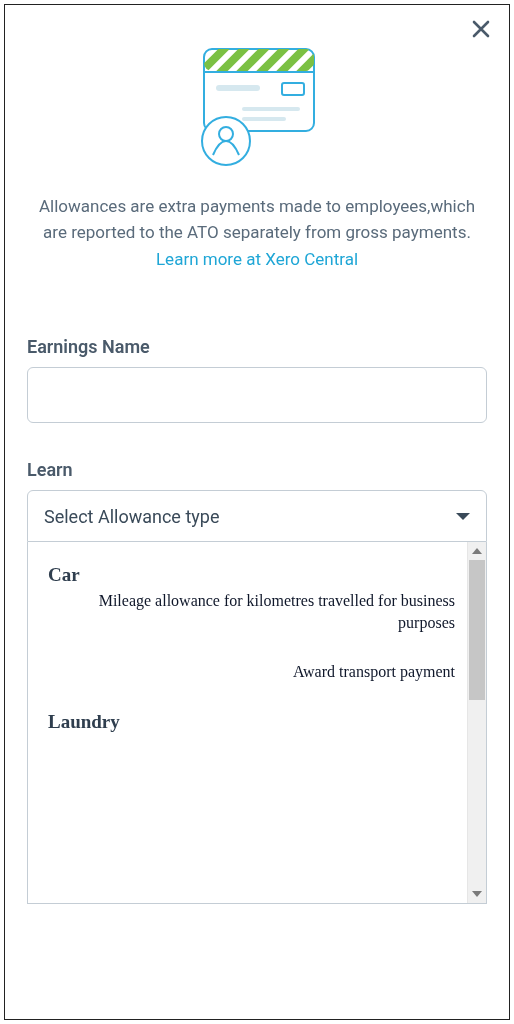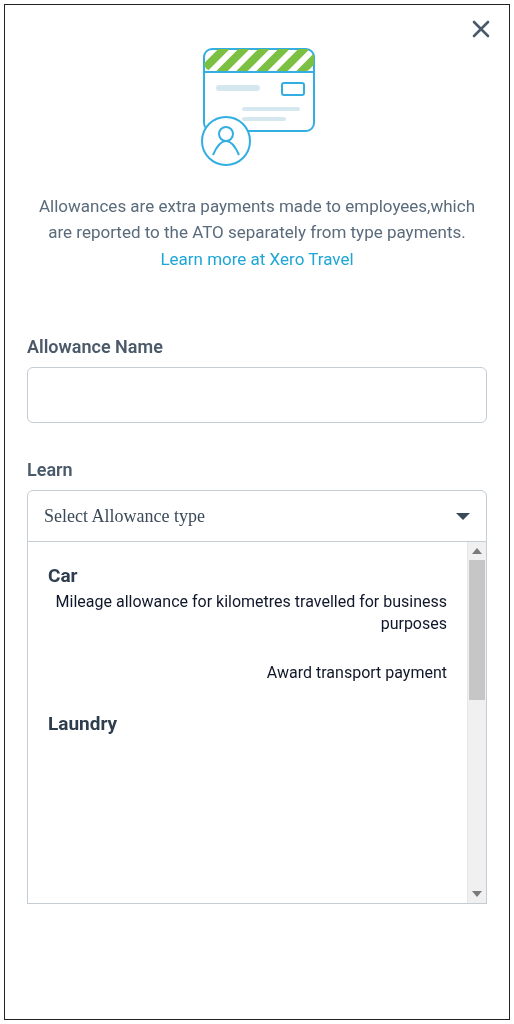--- a/index.html
+++ b/index.html
@@ -78,40 +78,40 @@
     border: 1px solid #c4cdd5;
     border-radius: 6px 6px 0 0;
     padding: 0 16px;
     display: flex;
     align-items: center;
     justify-content: space-between;
     cursor: pointer;
     font-size: 18px;
     color: #3a4a59;
     background: #fff;
-    font-family: Liberation Serif, serif;
   }
   .caret-down {
     width: 0; height: 0;
     border-left: 7px solid transparent;
     border-right: 7px solid transparent;
     border-top: 7px solid #3a4a59;
   }
 
   .listbox-wrap {
     position: relative;
     border: 1px solid #c4cdd5;
     border-top: none;
     height: 362px;
     display: flex;
   }
   .listbox {
     flex: 1;
     overflow: hidden;
-    padding: 22px 20px 0 20px;
+    padding: 22px 12px 0 20px;
+    font-family: Liberation Serif, serif;
   }
   .option { margin-bottom: 28px; }
   .option:last-child { margin-bottom: 0; }
   .opt-title {
     font-size: 19px;
     font-weight: 700;
     color: #2f3e4e;
     margin-bottom: 4px;
   }
   .opt-desc {
@@ -191,25 +191,25 @@
       <rect x="60" y="66" width="58" height="4" rx="2" fill="#d6e8ef"></rect>
       <rect x="60" y="76" width="44" height="4" rx="2" fill="#d6e8ef"></rect>
       <circle cx="44" cy="100" r="24" fill="#fff" stroke="#33aee0" stroke-width="2"></circle>
       <circle cx="44" cy="93" r="7" fill="none" stroke="#33aee0" stroke-width="2"></circle>
       <path d="M31 114 q6 -14 13 -14 t13 14" fill="none" stroke="#33aee0" stroke-width="2"></path>
     </svg>
   </div>
 
 
   <p class="desc">
-    <span>Allowances are extra payments made to employees,which are reported to the ATO separately from type payments. </span><a href="#">Learn more at Xero Travel</a>
+    <span>Allowances are extra payments made to employees,which are reported to the ATO separately from gross payments. </span><a href="#">Learn more at Xero Central</a>
   </p>
 
   <div class="field">
-    <div class="label">Allowance Name</div>
+    <div class="label">Earnings Name</div>
     <input class="text-input" type="text" value="" style="">
   </div>
 
   <div class="field">
     <div class="label">Learn</div>
 
     <div class="select">
       <span>Select Allowance type</span>
       <span class="caret-down"></span>
     </div>

